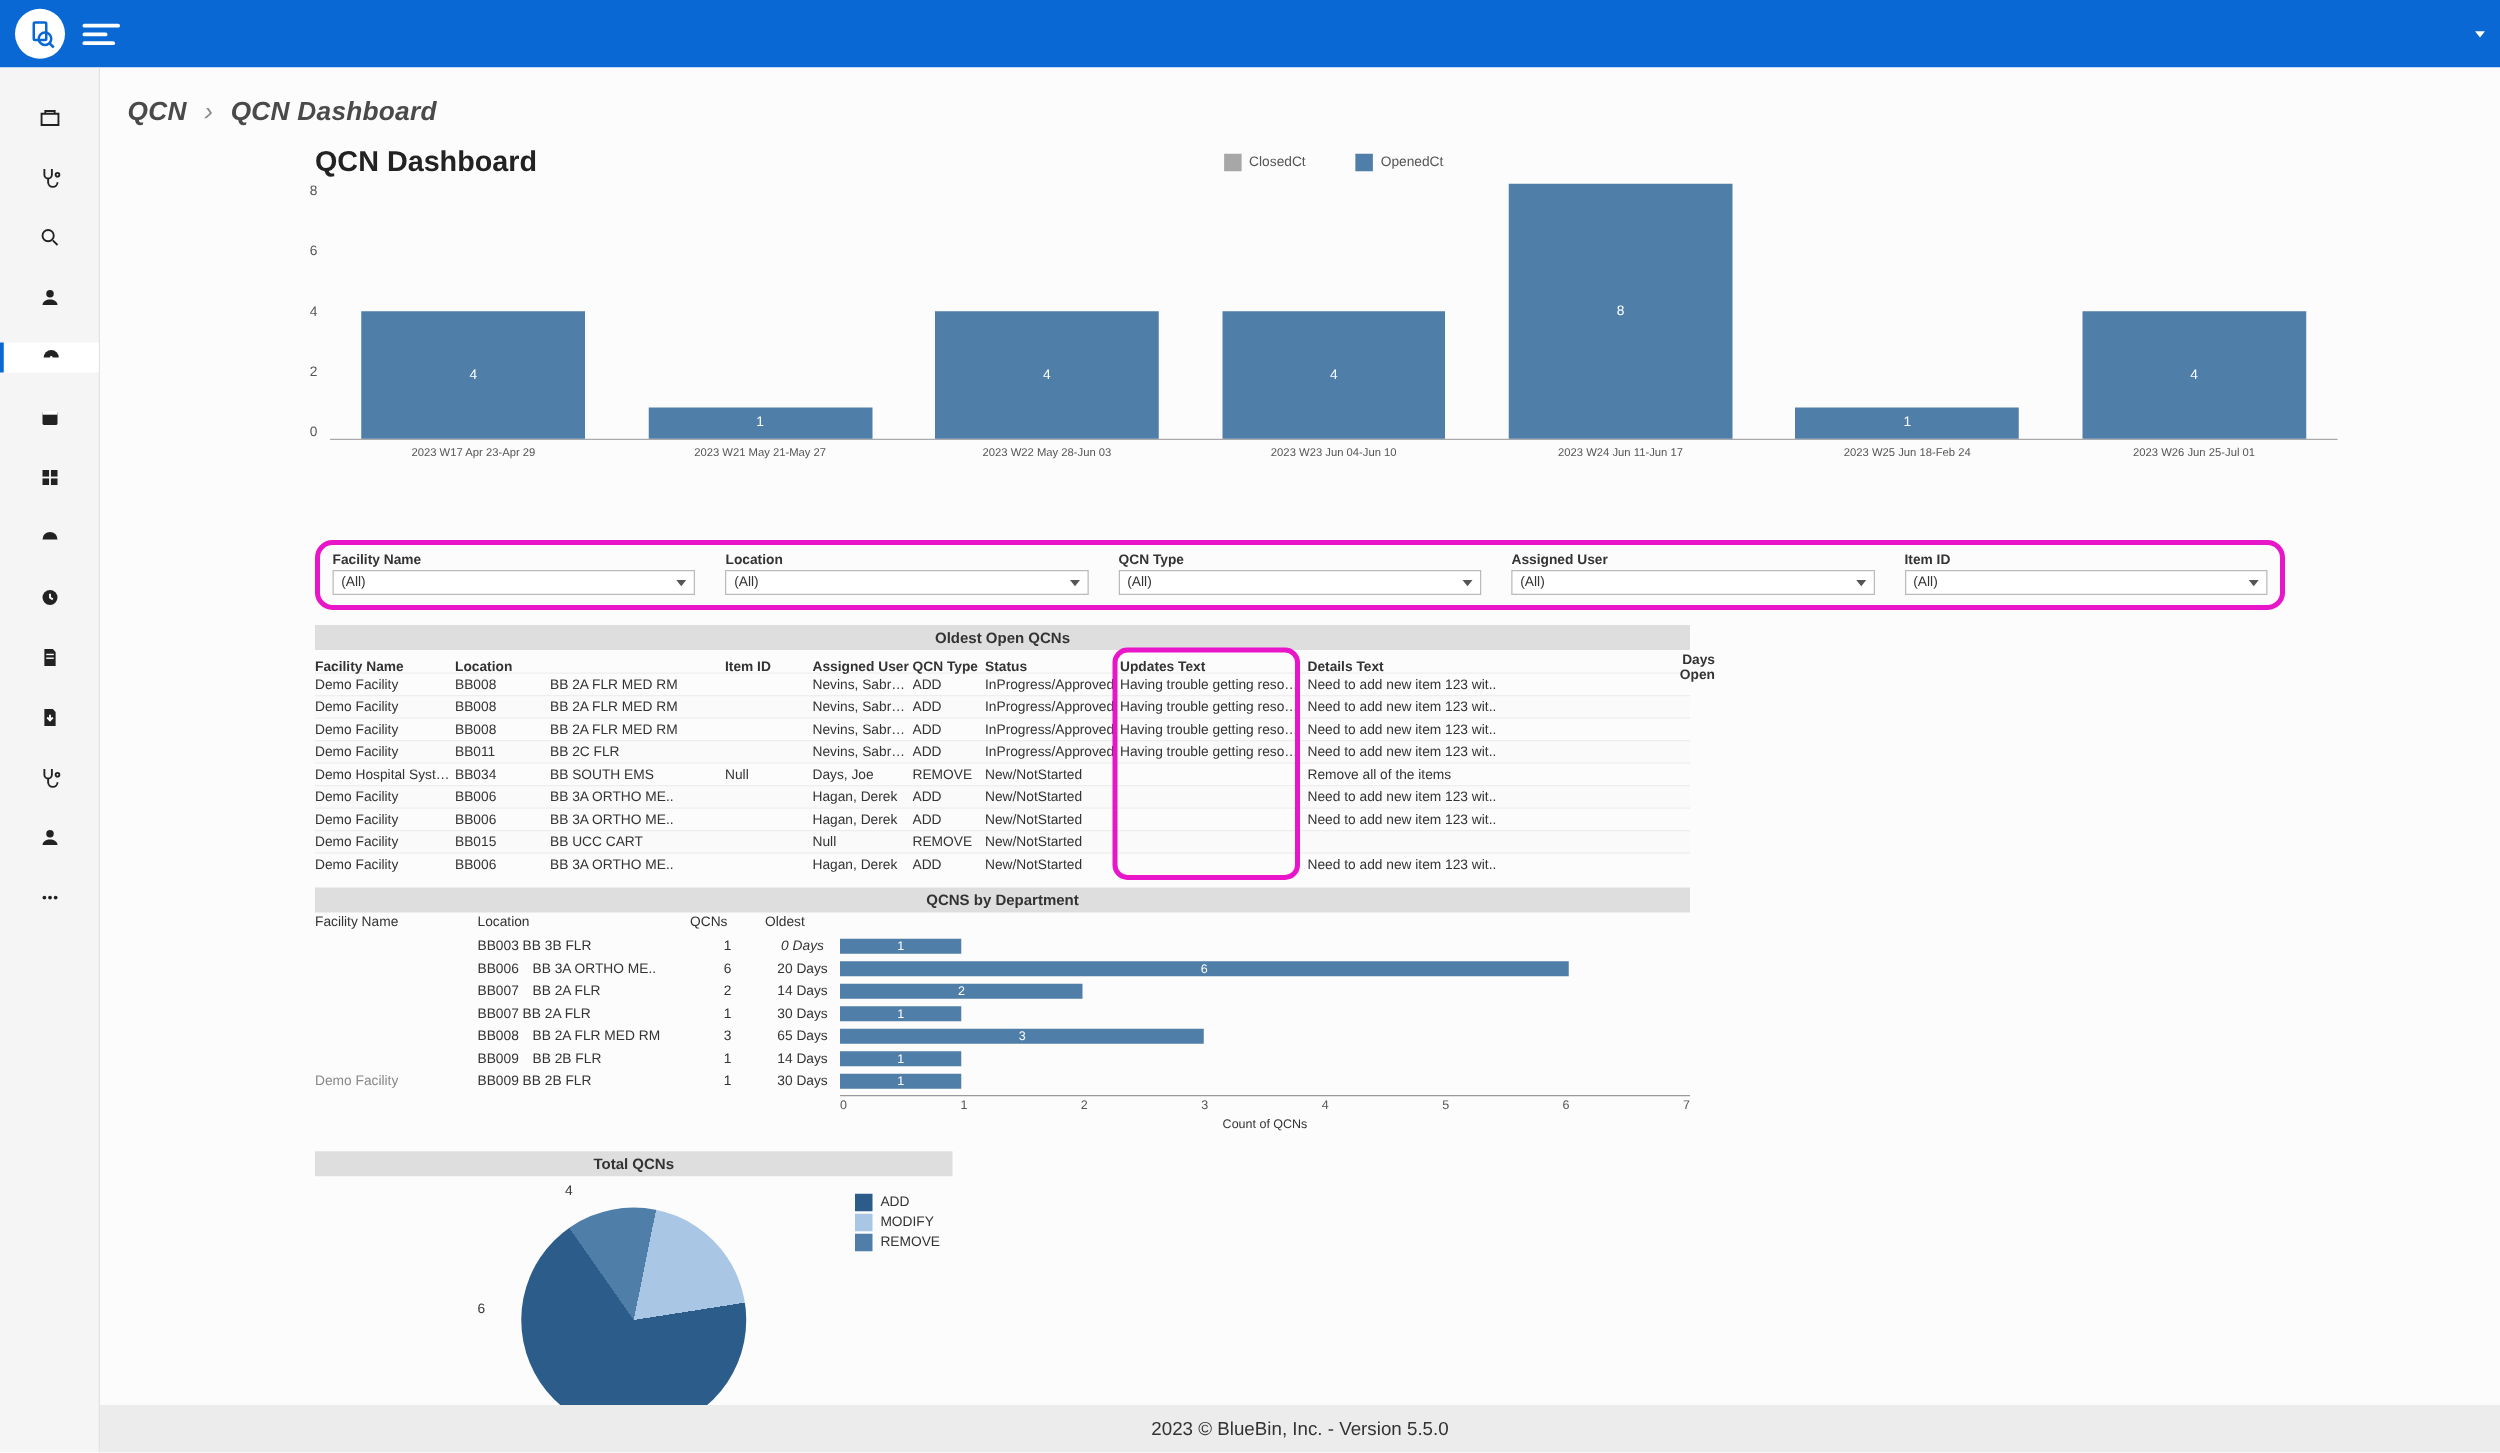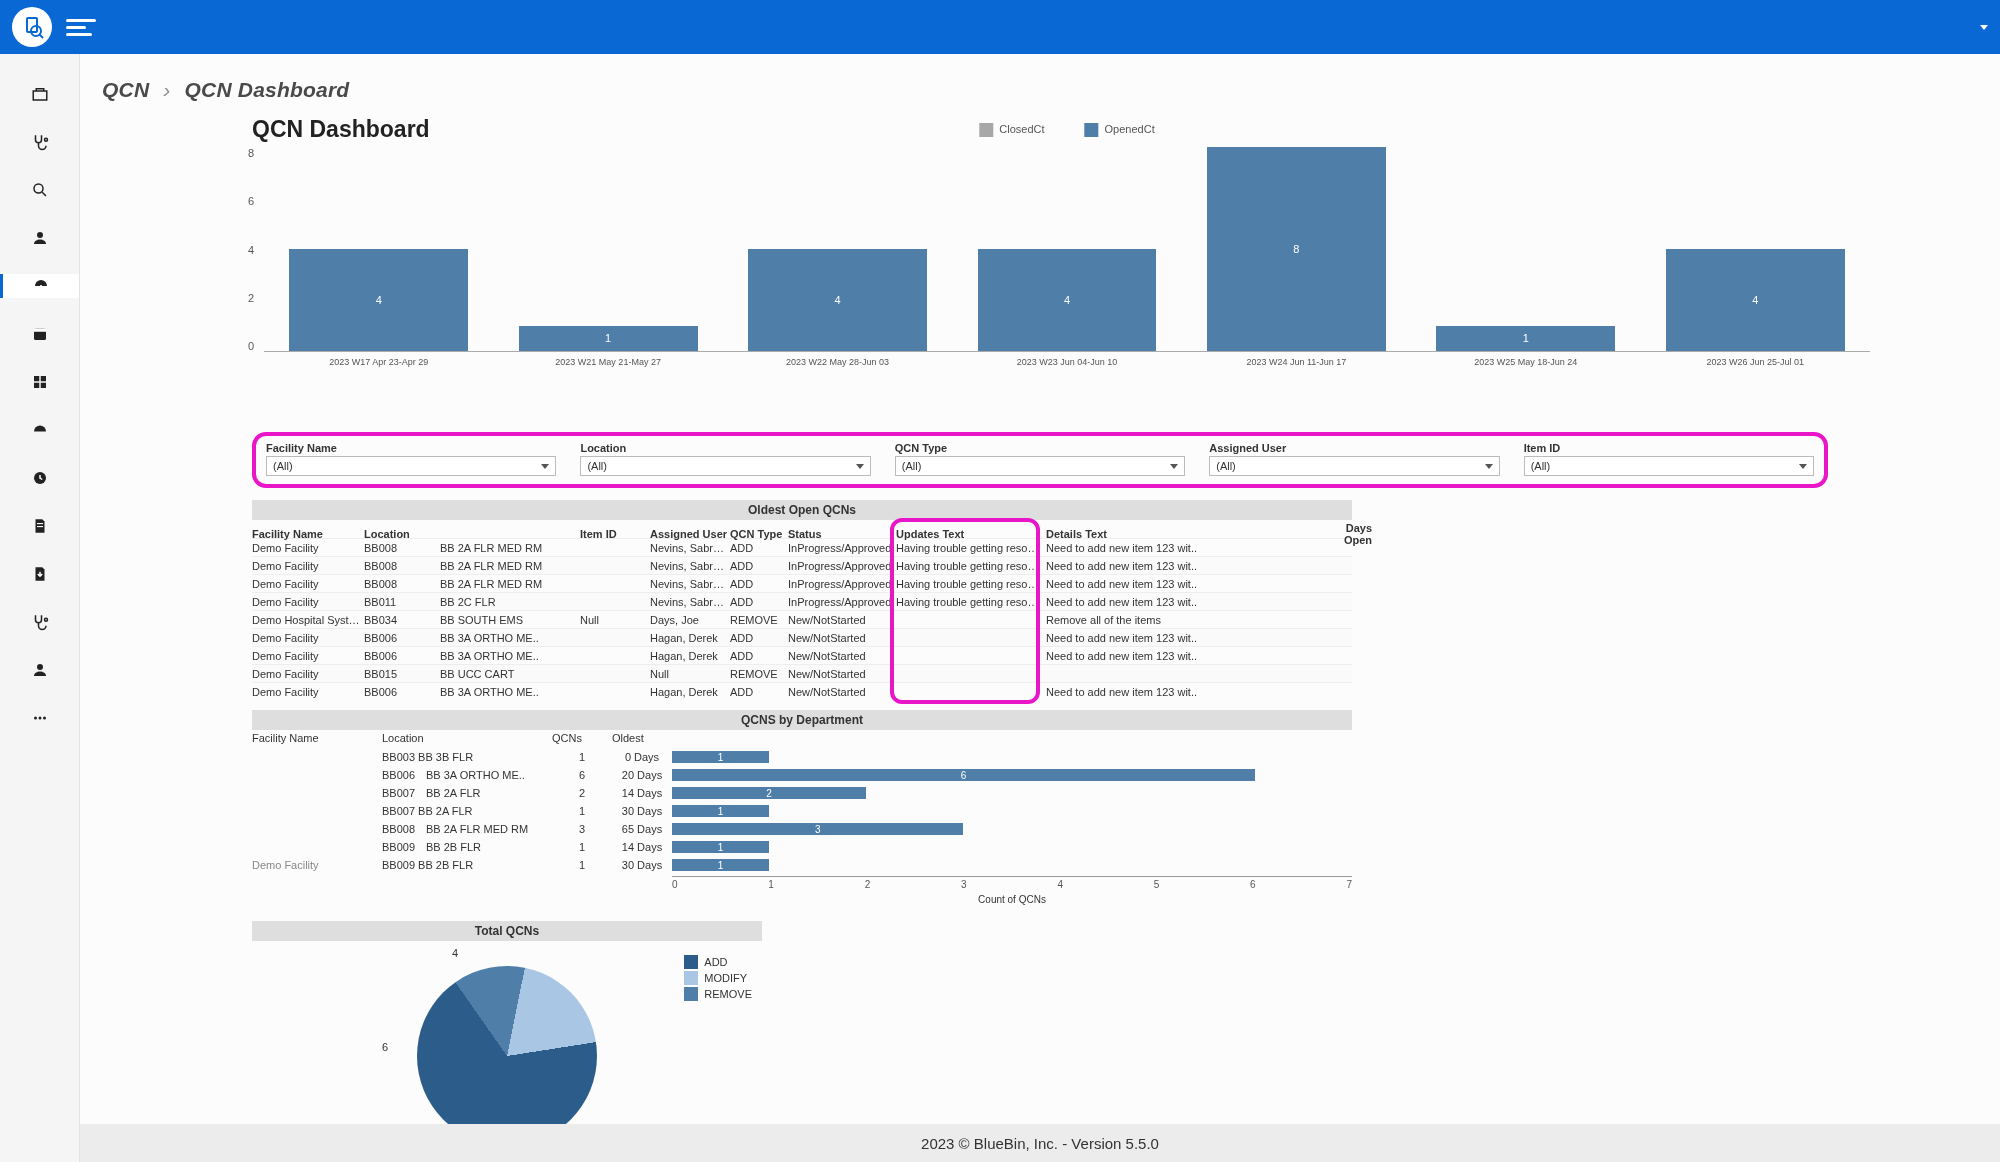--- a/index.html
+++ b/index.html
@@ -240,21 +240,21 @@
             <div class="bar-col">
               <div class="bar" style="height: 50%;">4</div>
             </div>
           </div>
         <div class="x-labels" id="x-labels">
             <span>2023 W17 Apr 23-Apr 29</span>
             <span>2023 W21 May 21-May 27</span>
             <span>2023 W22 May 28-Jun 03</span>
             <span>2023 W23 Jun 04-Jun 10</span>
             <span>2023 W24 Jun 11-Jun 17</span>
-            <span>2023 W25 May 18-Jun 24</span>
+            <span>2023 W25 Jun 18-Feb 24</span>
             <span>2023 W26 Jun 25-Jul 01</span>
           </div>
       </div>
     </div>
 
     <div class="filter-row" id="filter-row">
         <div class="filter">
           <span class="filter-label">Facility Name</span>
           <div class="filter-select">
             <span>(All)</span>
@@ -426,21 +426,21 @@
               <span>Facility Name</span>
               <span>Location</span>
               <span>QCNs</span>
               <span>Oldest</span>
               <span></span>
             </div>
             <div class="drow">
               <span style="color: rgb(136, 136, 136);"></span>
               <span>BB003 BB 3B FLR</span>
               <span style="text-align: center;">1</span>
-              <span style="text-align: center;">0 Days</span>
+              <span style="text-align: center; font-style: italic;">0 Days</span>
               <div class="bar-cell">
                 <div class="hbar" style="width: 14.2857%;">1</div>
               </div>
             </div>
             <div class="drow">
               <span style="color: rgb(136, 136, 136);"></span>
               <span>BB006 BB 3A ORTHO ME..</span>
               <span style="text-align: center;">6</span>
               <span style="text-align: center;">20 Days</span>
               <div class="bar-cell">

